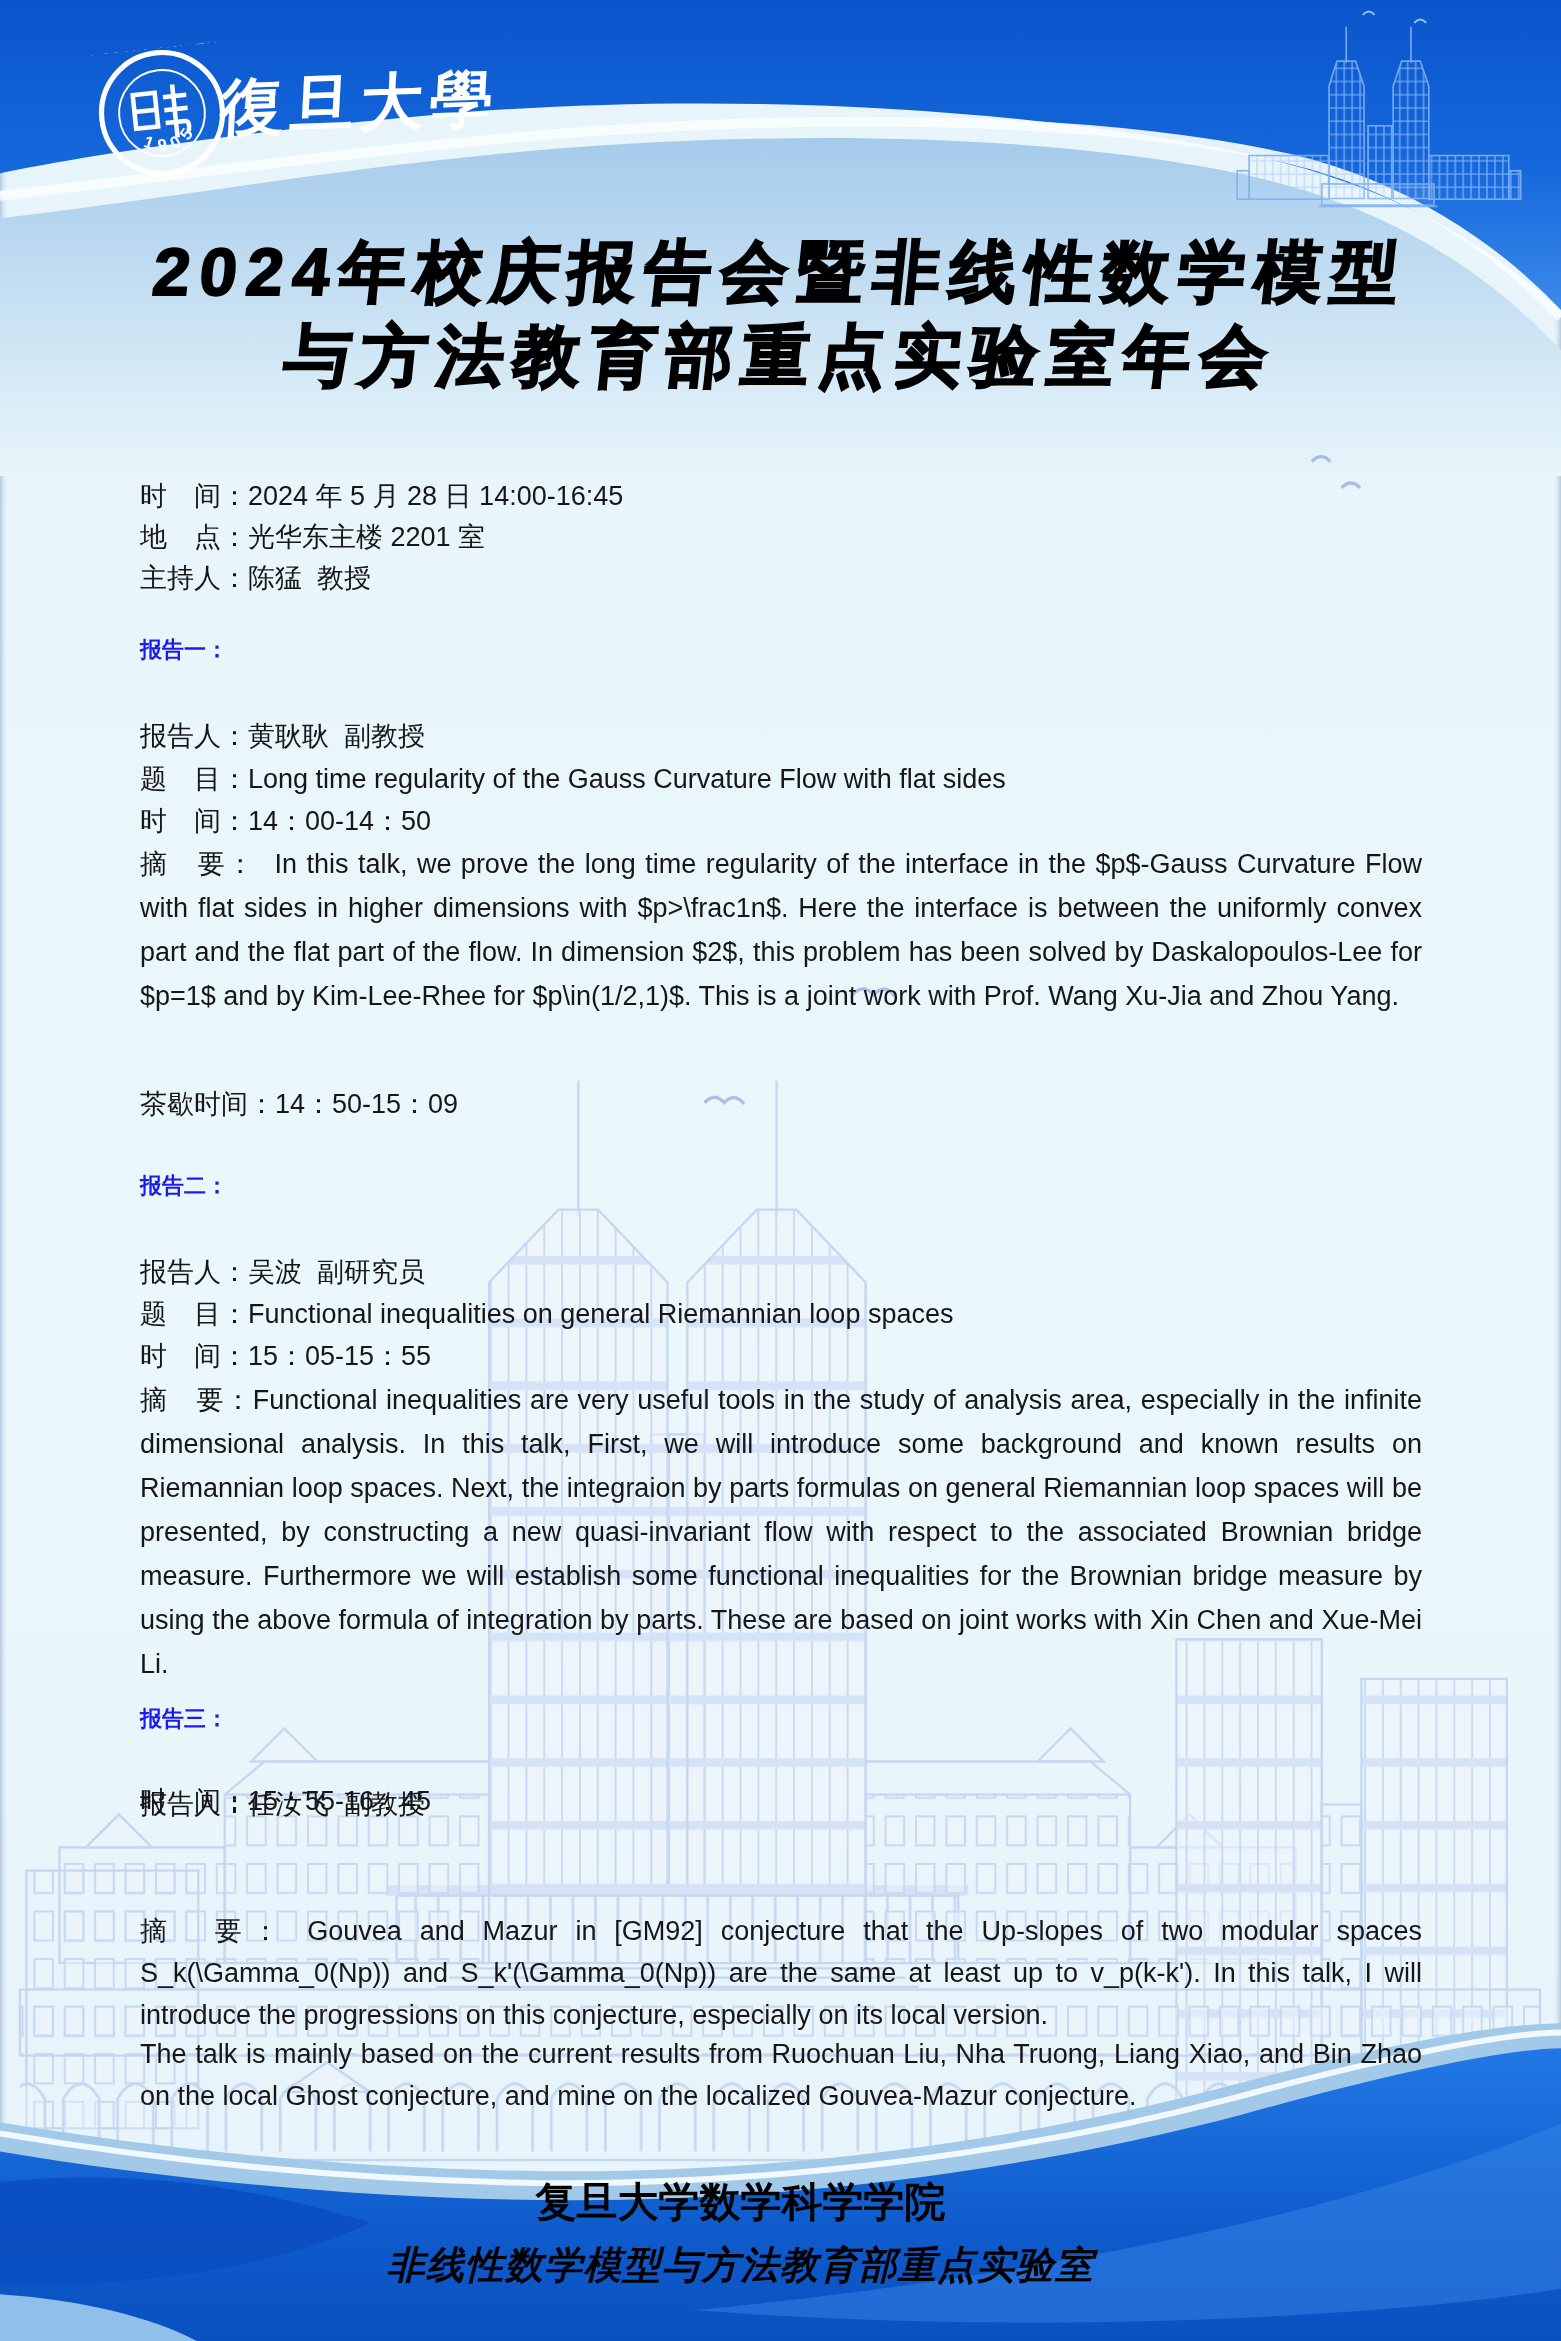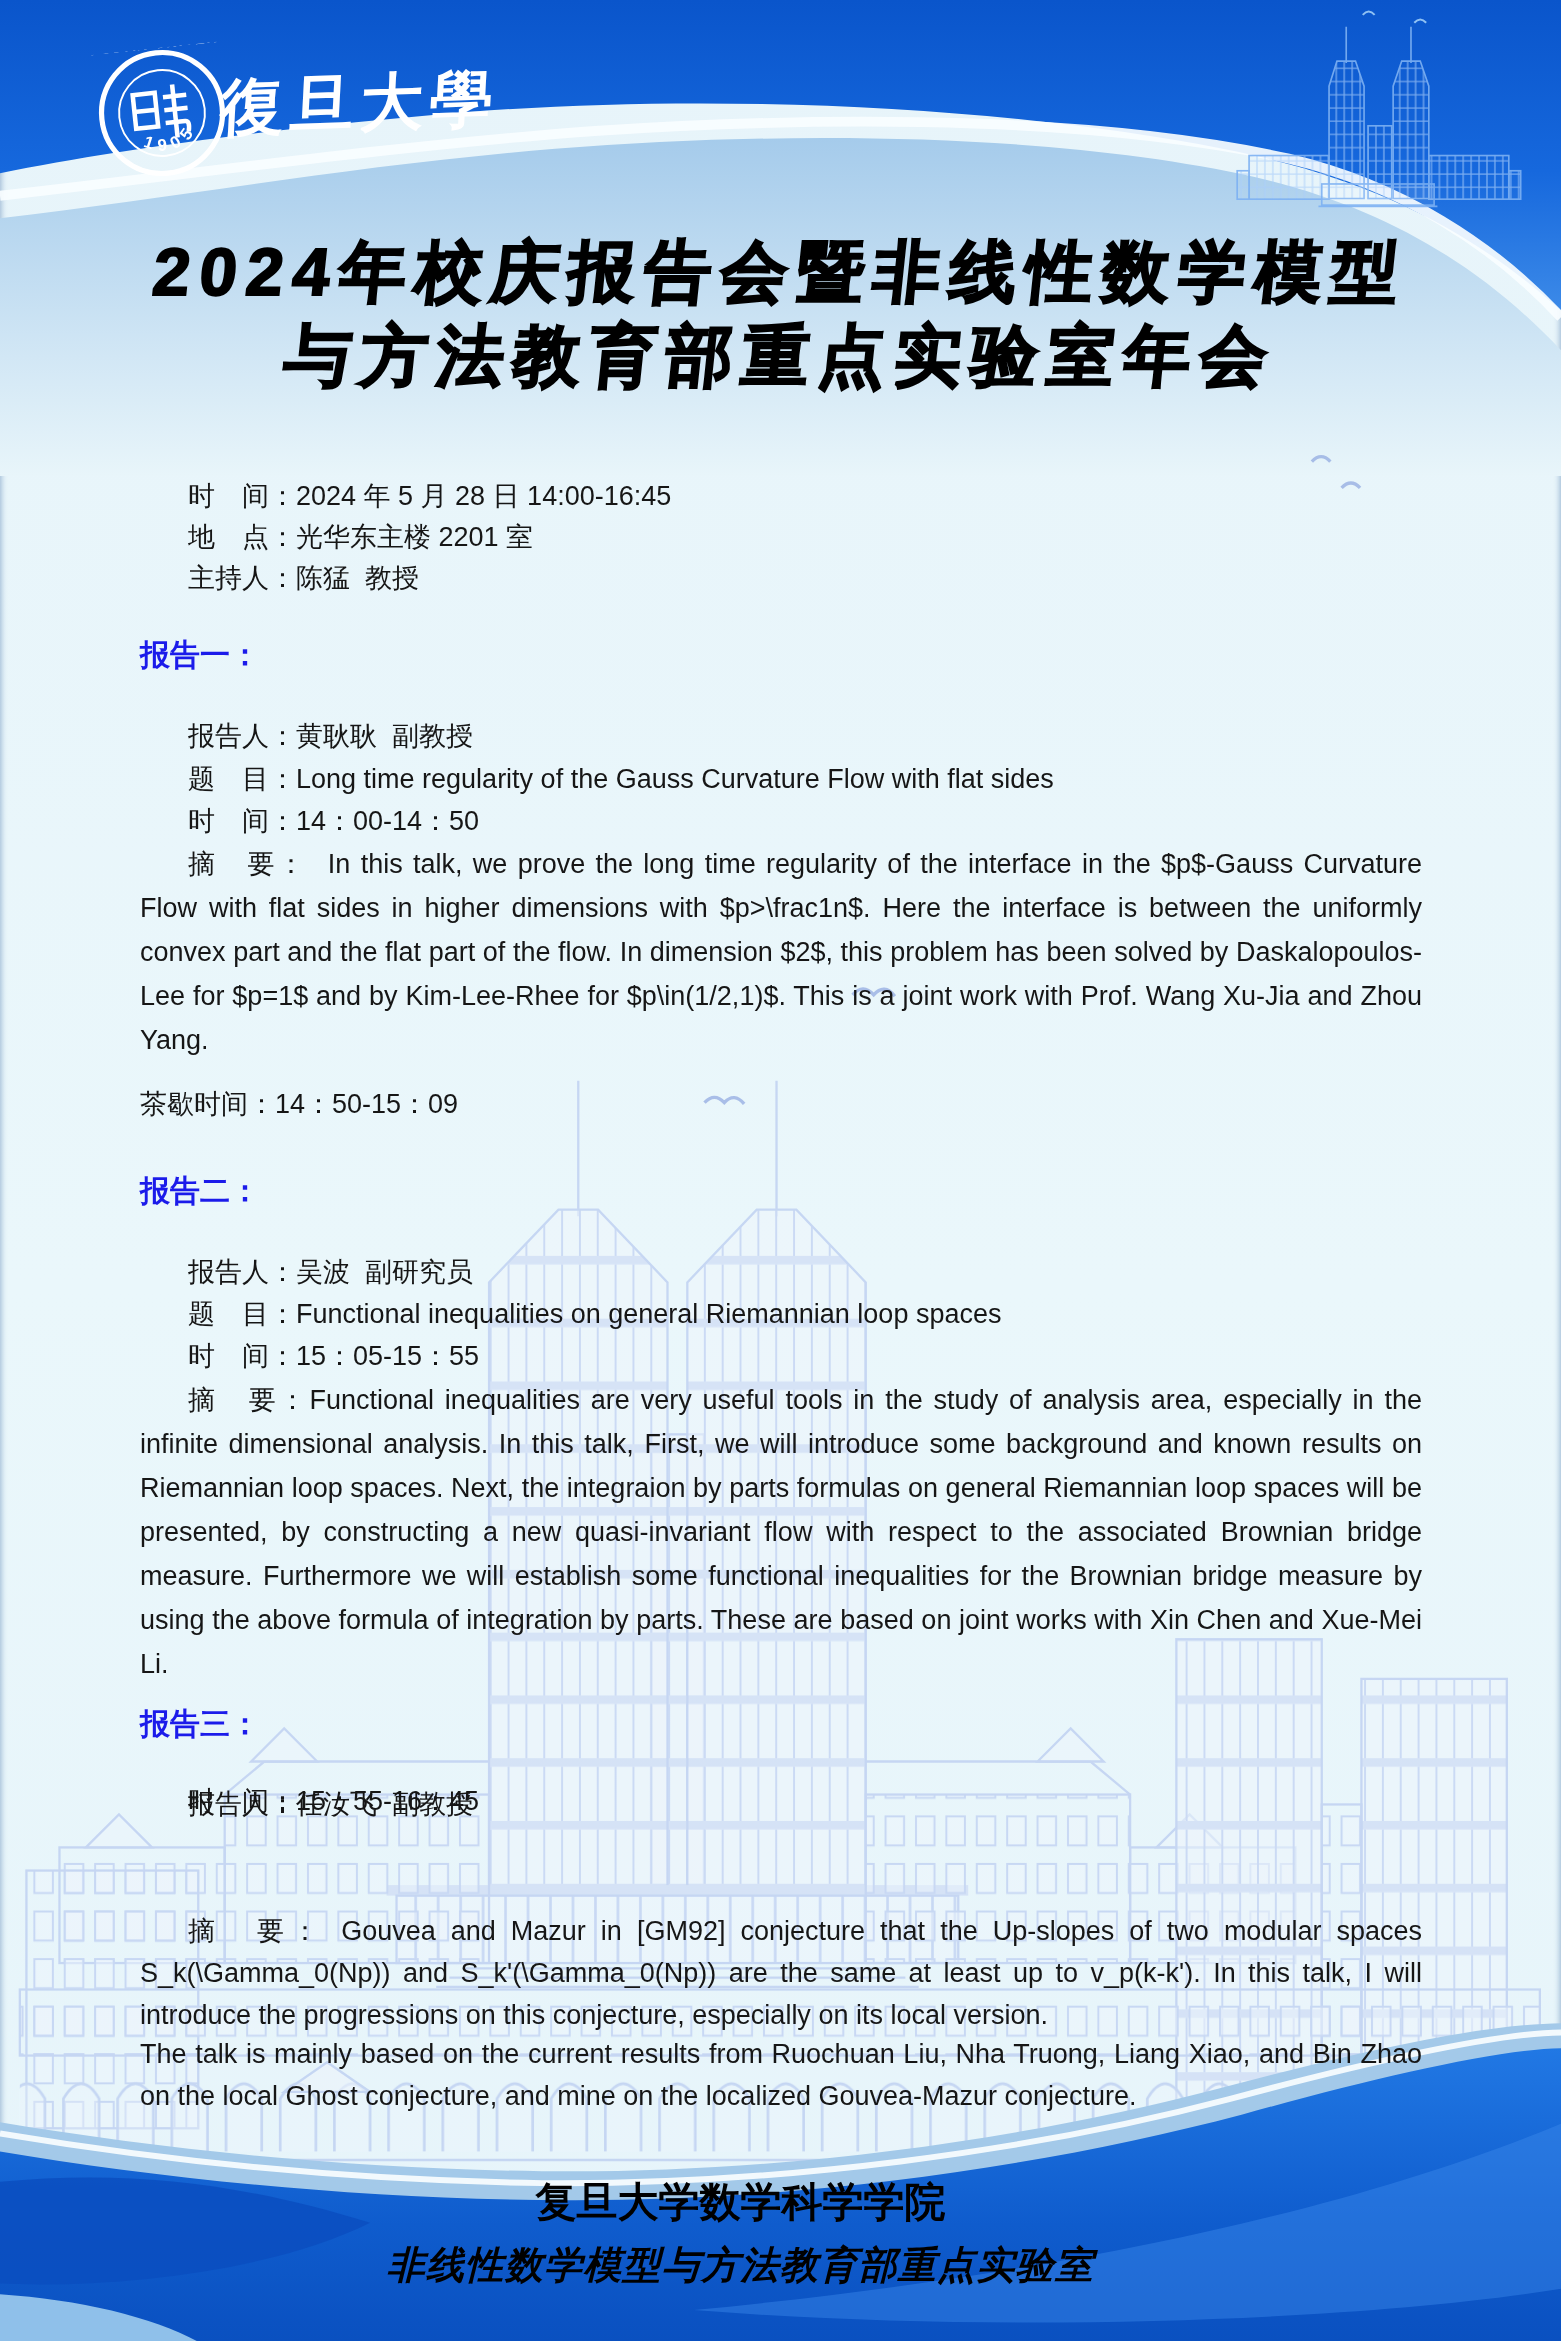--- a/index.html
+++ b/index.html
@@ -4,22 +4,22 @@
 <style>
   html,body{margin:0;padding:0;background:#9fb6cf;}
   .page{position:relative;width:1561px;height:2342px;overflow:hidden;
         font-family:"Liberation Sans","DejaVu Sans",sans-serif;
         background:linear-gradient(180deg,#e7f4fa 0%,#eaf7fb 55%,#e6f4fa 100%);
         box-shadow:inset 4.6px 0 5.3px -2.6px rgba(90,130,180,.45), inset -4.6px 0 5.3px -2.6px rgba(90,130,180,.45);}
   svg.layer{position:absolute;left:0;top:0;display:block;}
   .line{position:absolute;left:140px;width:1282px;font-size:27px;line-height:42px;
         color:#161616;white-space:pre-wrap;}
   .just{text-align:justify;text-align-last:left;line-height:44px;}
-  .lb{white-space:pre;margin-left:48px;}
-  .blue-head{position:absolute;left:140px;font-size:30px;font-weight:bold;color:#1b1bea;}
+  .lb{white-space:pre;}
+  .blue-head{position:absolute;left:140px;font-size:22px;font-weight:bold;color:#1b1bea;}
   .title-line{position:absolute;left:0;width:100%;text-align:center;font-weight:900;color:#000;
         font-size:67px;letter-spacing:9.3px;line-height:78px;transform:skewX(-6deg);
         -webkit-text-stroke:2px #000;}
   .wordmark{position:absolute;left:221px;top:61px;font-size:63px;color:#fff;font-weight:600;
         font-family:"Liberation Serif","DejaVu Serif",serif;letter-spacing:6.6px;
         transform:skewX(-5deg) rotate(-2deg);}
   .footer-line{position:absolute;left:0;width:1481px;text-align:center;font-weight:bold;color:#000;}
   .f1{top:2175px;font-size:41px;}
   .f2{top:2240px;font-size:38px;letter-spacing:1.3px;font-style:italic;}
 </style>

